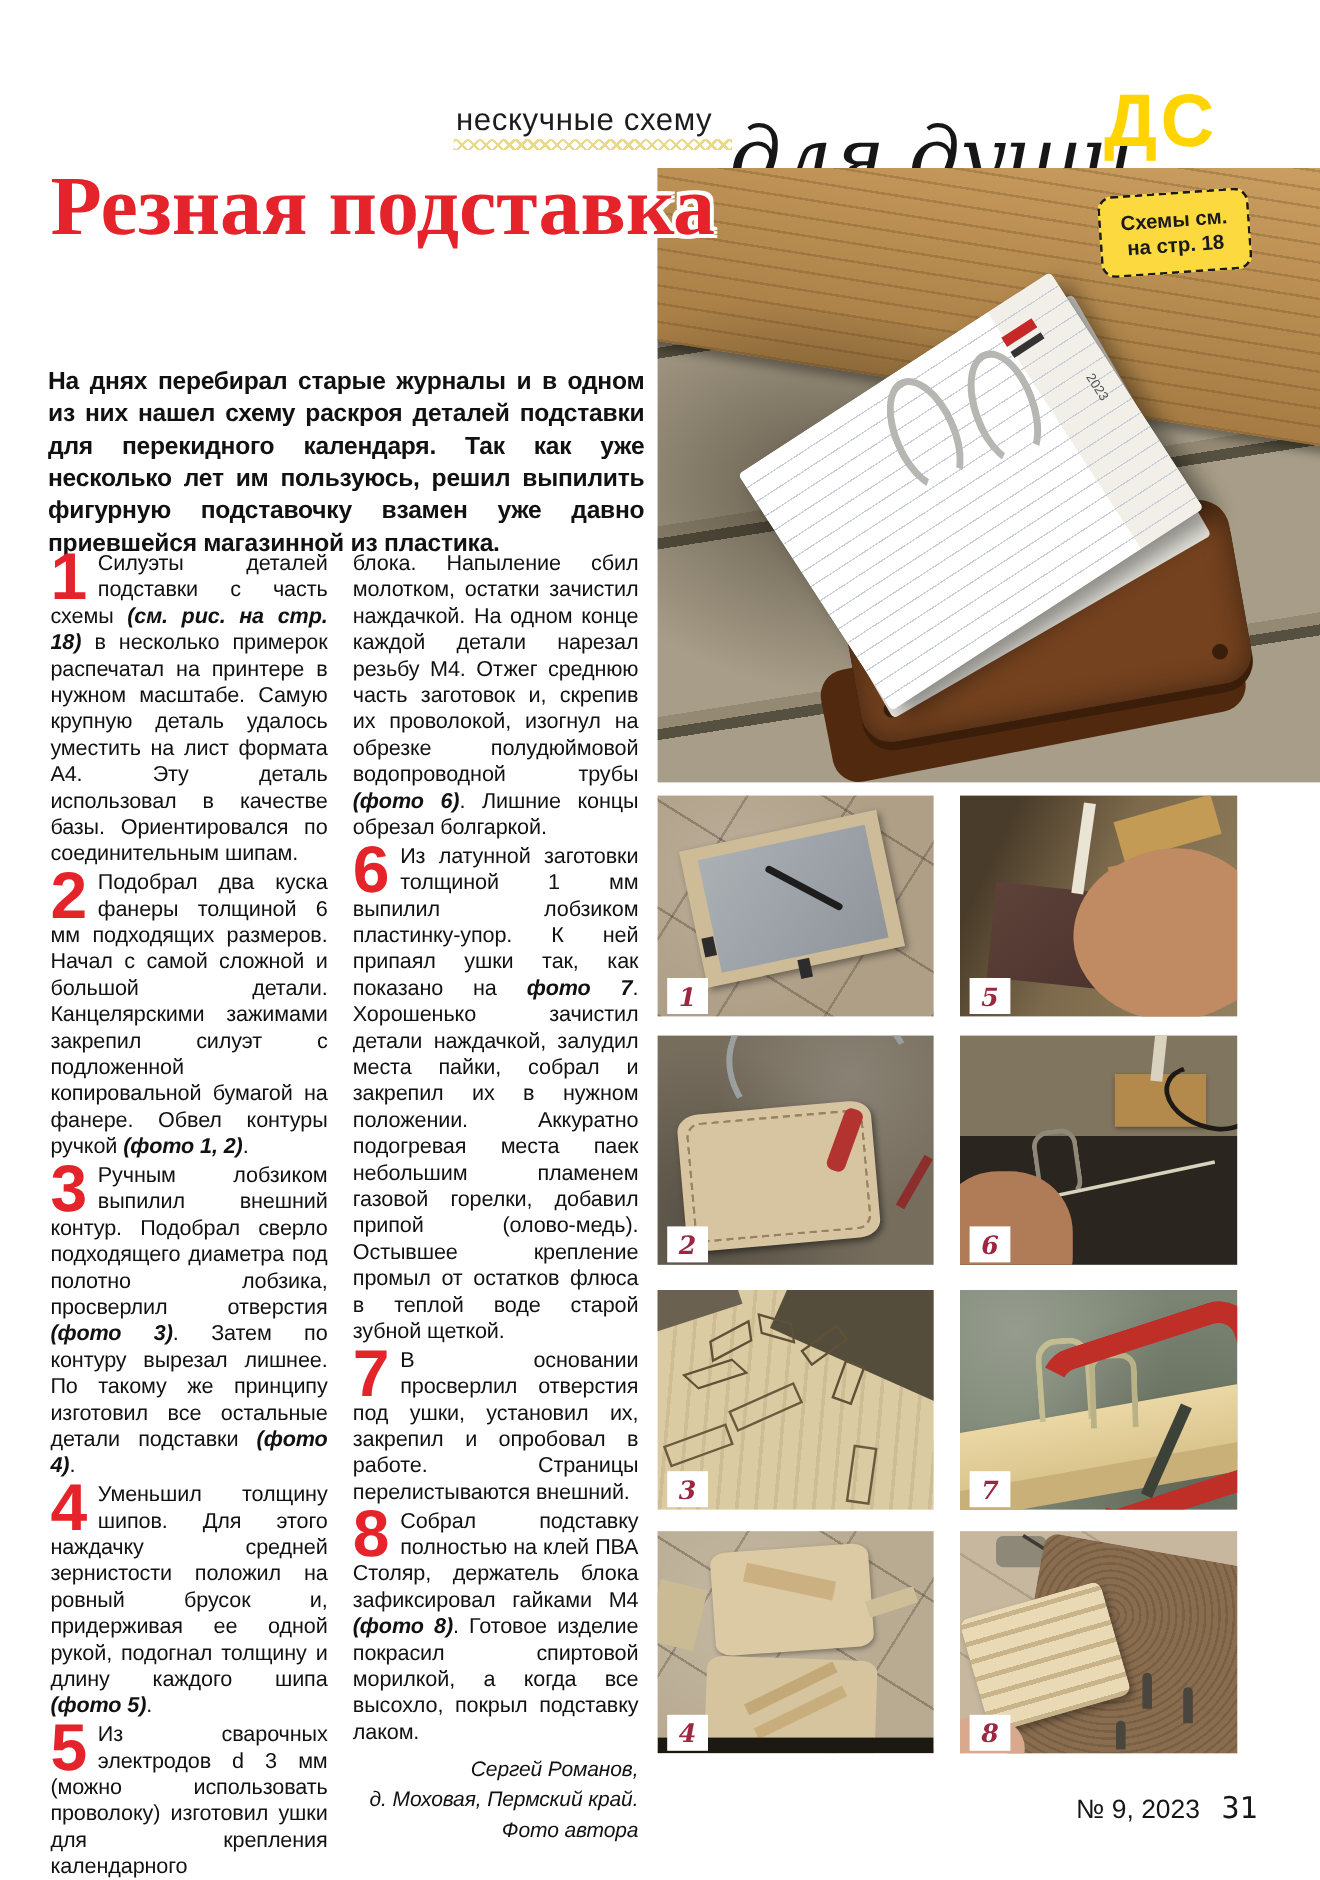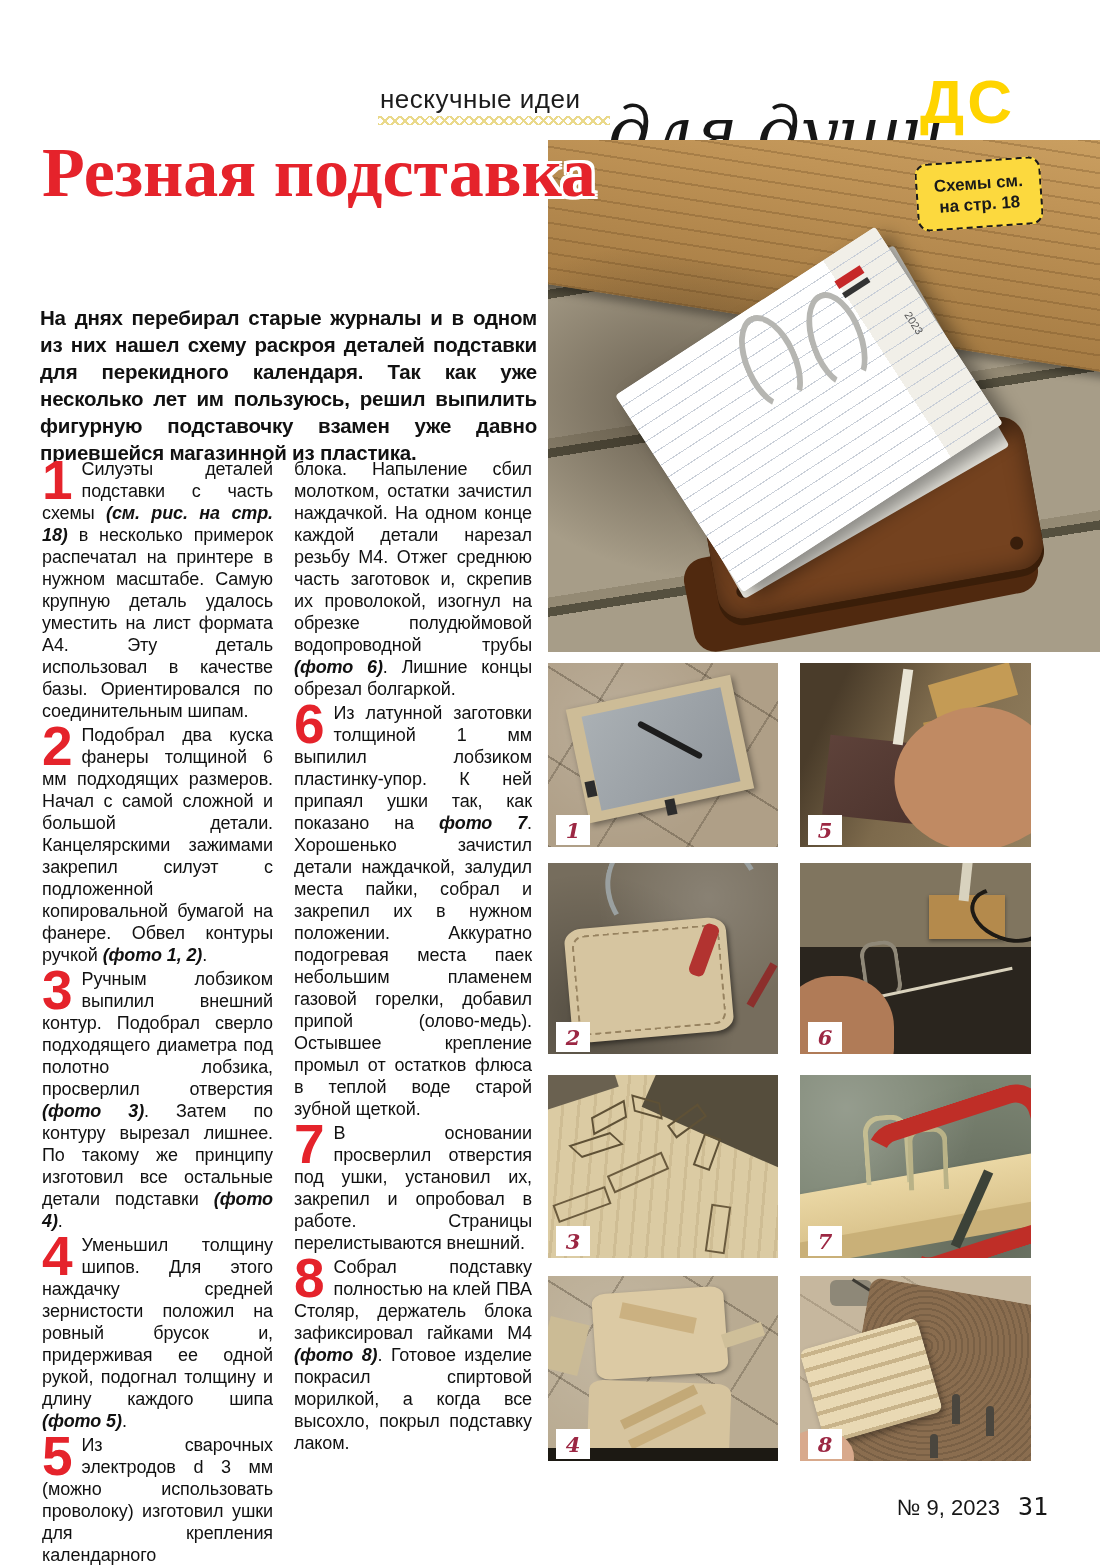--- a/index.html
+++ b/index.html
@@ -190,21 +190,21 @@
   .p8 .handpink{left:-16px;bottom:-24px;width:70px;height:56px;background:#d8a98c;border-radius:50%;}
 
   
   .footer{position:absolute;top:1492px;right:52px;display:flex;gap:18px;align-items:flex-end;}
   .footer .issue{font-size:22px;color:#161616;}
   .footer .pagenum{font-family:"DejaVu Sans Mono",monospace;font-size:25px;color:#161616;}
 </style>
 </head>
 <body>
 
-<span class="kicker">нескучные идеи</span>
+<span class="kicker">нескучные схему</span>
 <div class="kicker-underline"></div>
 <span class="script-title">для души</span>
 <span class="logo">ДС</span>
 
 <div class="main-photo">
   <div class="mp-beam"></div>
   <div class="mp-shade"></div>
   <div class="mp-base"></div>
   <div class="mp-stand"></div>
   <div class="mp-paper2"></div>
@@ -235,20 +235,25 @@
     <p class="step"><span class="step-num">4</span><span>Уменьшил толщину шипов. Для этого наждачку средней зернистости положил на ровный брусок и, придерживая ее одной рукой, подогнал толщину и длину каждого шипа </span><span class="bi">(фото 5)</span><span>.</span></p>
     <p class="step"><span class="step-num">5</span><span>Из сварочных электродов d 3 мм (можно использовать проволоку) изготовил ушки для крепления календарного</span></p>
   </div>
 <div class="col col2">
   <div id="col-right">
       <p class="step"><span>блока. Напыление сбил молотком, остатки зачистил наждачкой. На одном конце каждой детали нарезал резьбу М4. Отжег среднюю часть заготовок и, скрепив их проволокой, изогнул на обрезке полудюймовой водопроводной трубы </span><span class="bi">(фото 6)</span><span>. Лишние концы обрезал болгаркой.</span></p>
       <p class="step"><span class="step-num">6</span><span>Из латунной заготовки толщиной 1 мм выпилил лобзиком пластинку-упор. К ней припаял ушки так, как показано на </span><span class="bi">фото 7</span><span>. Хорошенько зачистил детали наждачкой, залудил места пайки, собрал и закрепил их в нужном положении. Аккуратно подогревая места паек небольшим пламенем газовой горелки, добавил припой (олово-медь). Остывшее крепление промыл от остатков флюса в теплой воде старой зубной щеткой.</span></p>
       <p class="step"><span class="step-num">7</span><span>В основании просверлил отверстия под ушки, установил их, закрепил и опробовал в работе. Страницы перелистываются внешний.</span></p>
       <p class="step"><span class="step-num">8</span><span>Собрал подставку полностью на клей ПВА Столяр, держатель блока зафиксировал гайками М4 </span><span class="bi">(фото 8)</span><span>. Готовое изделие покрасил спиртовой морилкой, а когда все высохло, покрыл подставку лаком.</span></p>
     </div>
+  <div class="author">
+    <div>Сергей Романов,</div>
+    <div>д. Моховая, Пермский край.</div>
+    <div>Фото автора</div>
+  </div>
 </div>
 
 <div class="photo tiles p1" style="left:548px;top:663px;width:230px;height:184px;">
   <div class="board"></div>
   <div class="sheet"></div>
   <div class="clip1"></div>
   <div class="clip2"></div>
   <div class="pen"></div>
   <span class="plabel">1</span>
 </div>

